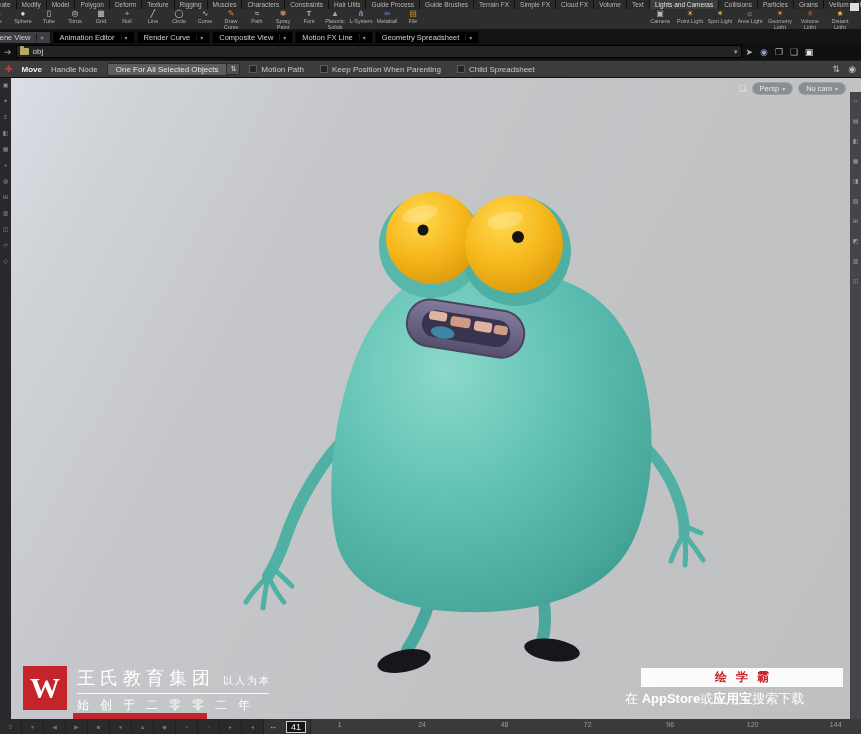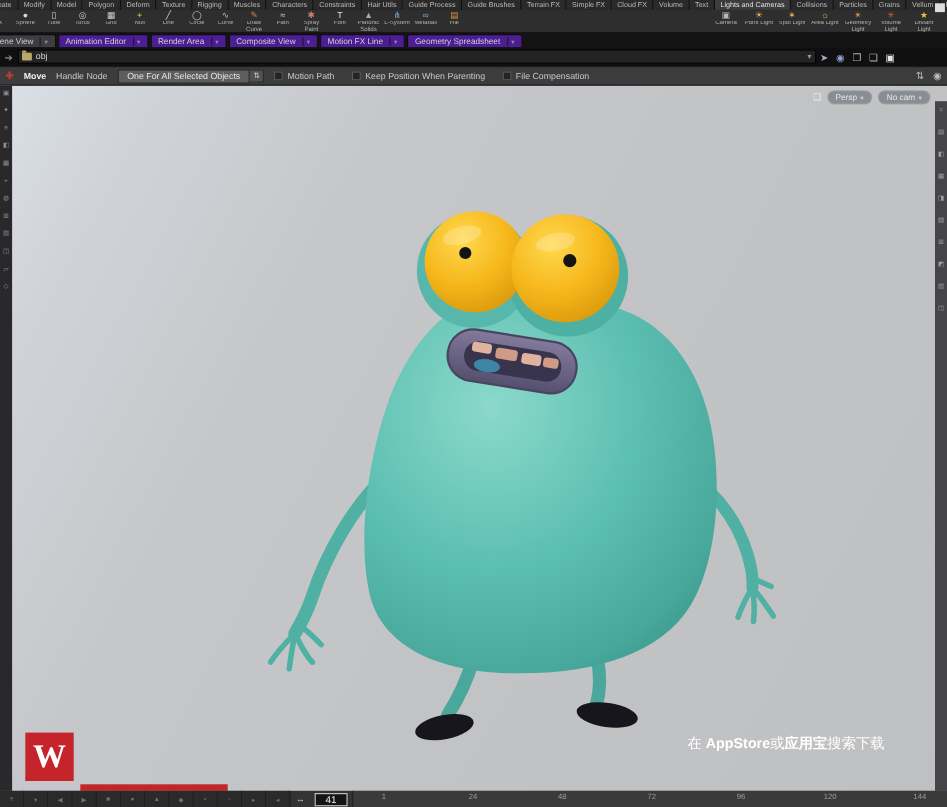--- a/index.html
+++ b/index.html
@@ -26,21 +26,21 @@
   .tools-left .shelf-tool:first-of-type { margin-left:-16px; }
   .shelf-tool { width:26px; display:flex; flex-direction:column; align-items:center; justify-content:flex-start; }
   .tools-right .shelf-tool { width:30px; }
   .shelf-tool .glyph { font-size:8px; line-height:10px; height:10px; color:#cccccc; }
   .shelf-tool .lbl { font-size:5.5px; line-height:5.5px; color:#b0b0b0; text-align:center;
                      max-width:26px; overflow:hidden; max-height:11px; }
 
   
   .panel-tab-row { position:absolute; left:0; top:30px; width:861px; height:13px;
                    background:#141414; display:flex; align-items:flex-end; overflow:hidden; }
-  .panel-tab { display:flex; align-items:center; height:12px; background:#4c1d95;
+  .panel-tab { display:flex; align-items:center; height:12px; background:#000000;
                border:1px solid #0c0c0c; border-bottom:none; border-radius:2px 2px 0 0;
                margin-right:2px; padding:0 6px; font-size:7.5px; color:#cfcfcf; white-space:nowrap; }
   .panel-tab:first-of-type { margin-left:-16px; background:#3d3d42; }
   .panel-tab .caret { font-size:6px; color:#8f8f8f; margin-left:6px; border-left:1px solid #1c1c1c; padding-left:3px; }
   .panel-tab-end { position:absolute; right:2px; top:3px; width:9px; height:8px; background:#dedede; }
 
   
   .path-bar { position:absolute; left:0; top:43px; width:861px; height:17px; background:#101010;
               display:flex; align-items:center; padding:0 4px; gap:4px; }
   .pb-back { color:#8a8a8a; font-size:9px; }
@@ -106,21 +106,21 @@
   .wm-r-line3 { margin-top:3px; font-size:13px; white-space:nowrap; }
   .wm-r-line3 .b { font-weight:bold; }
 
   
   .playbar { position:absolute; left:0; top:719px; width:861px; height:15px; background:#333;
              display:flex; align-items:center; }
   .pb-buttons { display:flex; height:15px; }
   .pb-btn { width:22px; height:15px; background:#2a2a2a; border-right:1px solid #1e1e1e;
             display:flex; align-items:center; justify-content:center; font-size:6px; color:#6f6f6f; }
   .pb-resize { width:18px; text-align:center; font-size:8px; color:#c9c9c9; }
-  .frame-field { width:30px; height:12px; background:#151515; border:1px solid #cfcfcf; color:#efefef;
+  .frame-field { width:20px; height:12px; background:#151515; border:1px solid #cfcfcf; color:#efefef;
                  font-size:9px; display:flex; align-items:center; justify-content:center; margin:0 4px; }
   .timeline { position:relative; flex:1; height:15px; background:#3a3a3a; border-left:1px solid #222; }
   .tick { position:absolute; top:2px; font-size:7px; color:#9c9c9c; transform:translateX(-50%); }
   .tick:nth-of-type(1){ left:5.2%; } .tick:nth-of-type(2){ left:20.2%; }
   .tick:nth-of-type(3){ left:35.2%; } .tick:nth-of-type(4){ left:50.3%; }
   .tick:nth-of-type(5){ left:65.3%; } .tick:nth-of-type(6){ left:80.3%; }
   .tick:nth-of-type(7){ left:95.4%; }
 </style>
 </head>
 <body>
@@ -292,21 +292,21 @@
       <span>Scene View</span>
       <span class="caret">▾</span>
     </div>
 
     <div class="panel-tab">
       <span>Animation Editor</span>
       <span class="caret">▾</span>
     </div>
 
     <div class="panel-tab">
-      <span>Render Area</span>
+      <span>Render Curve</span>
       <span class="caret">▾</span>
     </div>
 
     <div class="panel-tab">
       <span>Composite View</span>
       <span class="caret">▾</span>
     </div>
 
     <div class="panel-tab">
       <span>Motion FX Line</span>
@@ -352,21 +352,21 @@
         <span>Motion Path</span>
       </div>
 
       <div class="op-check">
         <span class="box"></span>
         <span>Keep Position When Parenting</span>
       </div>
 
       <div class="op-check">
         <span class="box"></span>
-        <span>File Compensation</span>
+        <span>Child Spreadsheet</span>
       </div>
     </div>
   <div class="op-right">
 
   <span>⇅</span>
       <span>◉</span>
     </div>
 </div>
 
 <div class="viewport">
@@ -478,24 +478,33 @@
     </div>
     <div class="pill">
       <span>No cam</span>
       <span class="caret">▾</span>
     </div>
   </div>
 </div>
 
 <div class="wm-left">
   <div class="wm-logo">W</div>
+  <div class="wm-left-text">
+    <div class="wm-brand-row">
+      <span class="wm-brand">王氏教育集团</span>
+      <span class="wm-slogan">以人为本</span>
+    </div>
+    <div class="wm-divider"></div>
+    <div class="wm-line2">始创于二零零二年</div>
+  </div>
   <div class="wm-redbar"></div>
 </div>
 
 <div class="wm-right">
+  <div class="wm-appbar">绘学霸</div>
   <div class="wm-r-line3"><span>在 </span><span class="b">AppStore</span><span>或</span><span class="b">应用宝</span><span>搜索下载</span></div>
 </div>
 
 <div class="playbar">
   <div class="pb-buttons">
 
   <div class="pb-btn">≡</div>
       <div class="pb-btn">▾</div>
       <div class="pb-btn">◀</div>
       <div class="pb-btn">▶</div>

